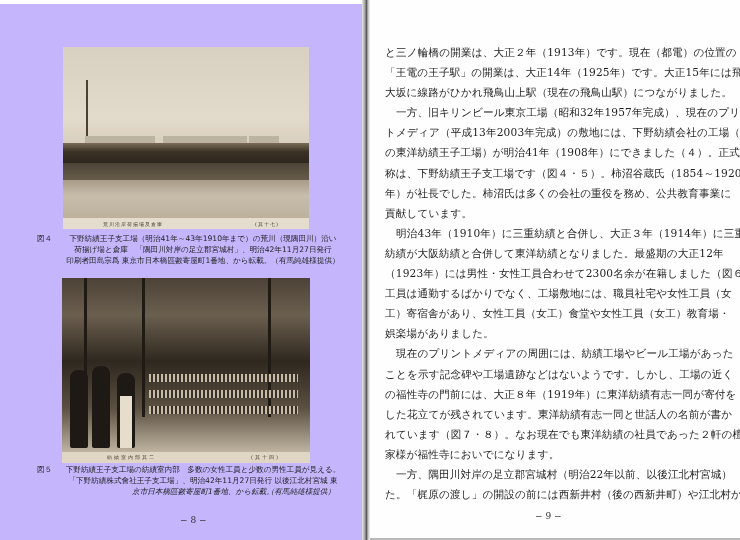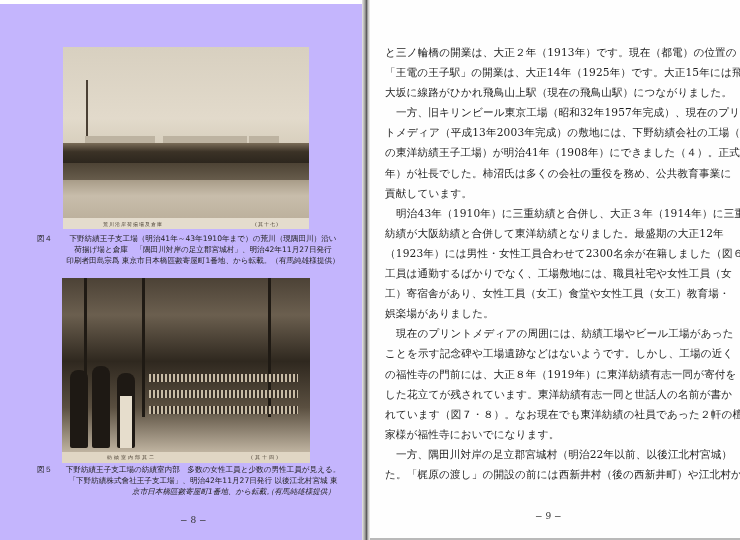--- a/index.html
+++ b/index.html
@@ -153,20 +153,21 @@
 
   <div class="page-right"></div>
 
   <div class="body-text" id="body-text">
       <span class="line">と三ノ輪橋の開業は、大正２年（1913年）です。現在（都電）の位置の</span>
       <span class="line">「王電の王子駅」の開業は、大正14年（1925年）です。大正15年には飛鳥</span>
       <span class="line">大坂に線路がひかれ飛鳥山上駅（現在の飛鳥山駅）につながりました。</span>
       <span class="line indent">一方、旧キリンビール東京工場（昭和32年1957年完成）、現在のプリン</span>
       <span class="line">トメディア（平成13年2003年完成）の敷地には、下野紡績会社の工場（後</span>
       <span class="line">の東洋紡績王子工場）が明治41年（1908年）にできました（４）。正式名</span>
+      <span class="line">称は、下野紡績王子支工場です（図４・５）。柿沼谷蔵氏（1854～1920</span>
       <span class="line">年）が社長でした。柿沼氏は多くの会社の重役を務め、公共教育事業に</span>
       <span class="line">貢献しています。</span>
       <span class="line indent">明治43年（1910年）に三重紡績と合併し、大正３年（1914年）に三重</span>
       <span class="line">紡績が大阪紡績と合併して東洋紡績となりました。最盛期の大正12年</span>
       <span class="line">（1923年）には男性・女性工員合わせて2300名余が在籍しました（図６）。</span>
       <span class="line">工員は通勤するばかりでなく、工場敷地には、職員社宅や女性工員（女</span>
       <span class="line">工）寄宿舎があり、女性工員（女工）食堂や女性工員（女工）教育場・</span>
       <span class="line">娯楽場がありました。</span>
       <span class="line indent">現在のプリントメディアの周囲には、紡績工場やビール工場があった</span>
       <span class="line">ことを示す記念碑や工場遺跡などはないようです。しかし、工場の近く</span>

